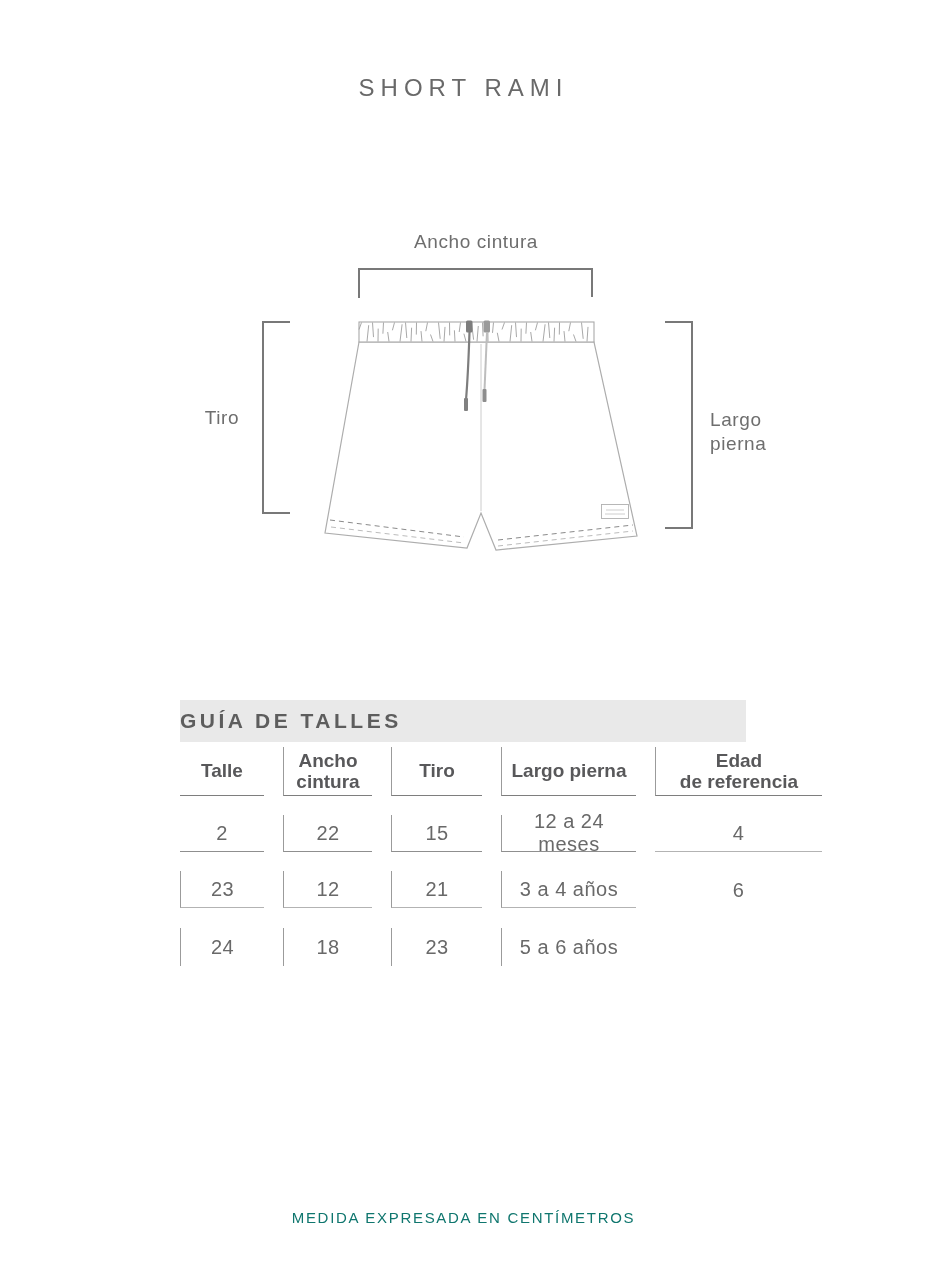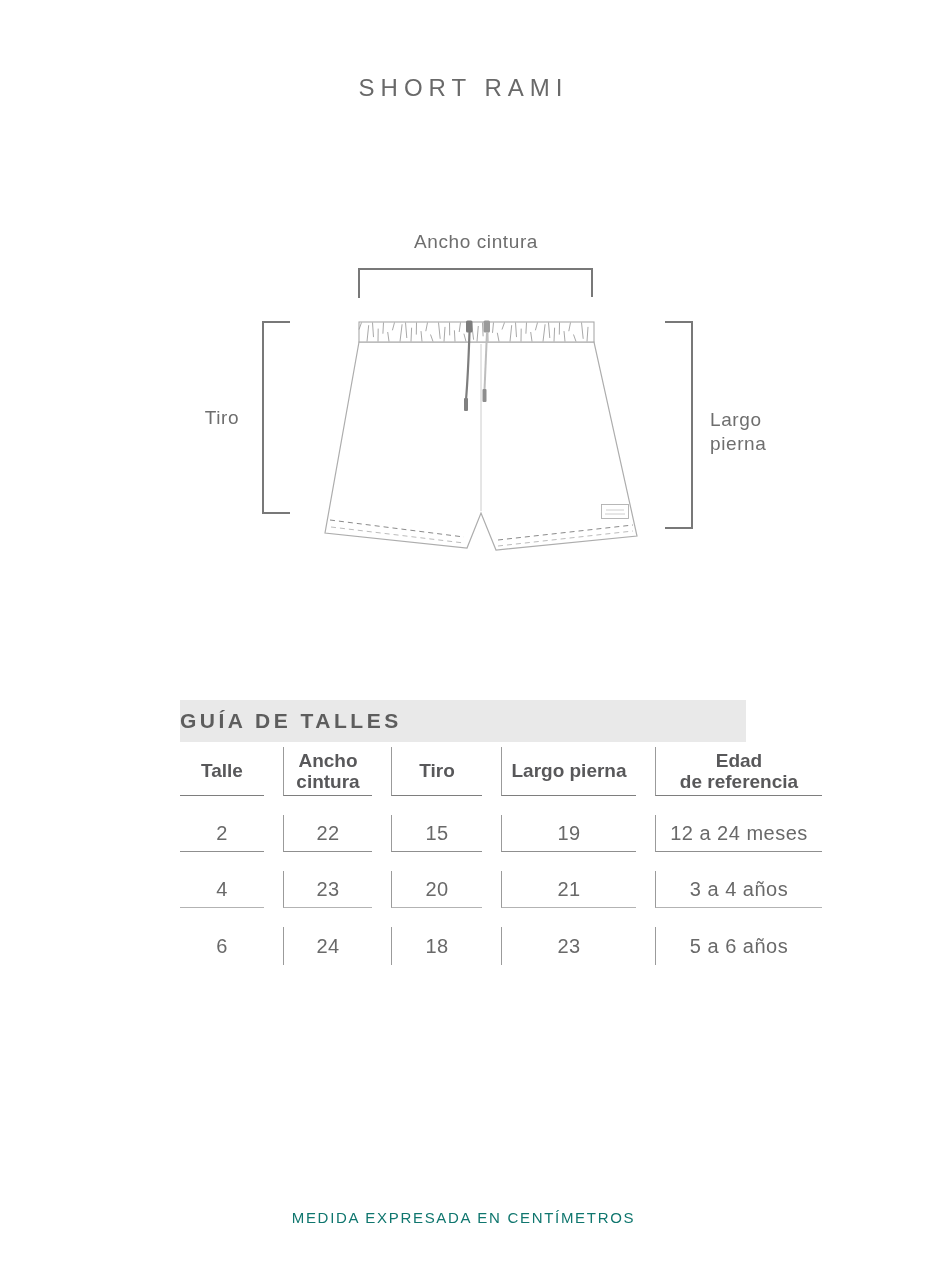--- a/index.html
+++ b/index.html
@@ -108,26 +108,25 @@
       <div class="cell hcell vline">Ancho
 cintura</div>
       <div class="cell hcell vline">Tiro</div>
       <div class="cell hcell vline">Largo pierna</div>
       <div class="cell hcell vline">Edad
 de referencia</div>
 
       <div class="cell dcell r1">2</div>
       <div class="cell dcell r1 vline">22</div>
       <div class="cell dcell r1 vline">15</div>
-      <div class="cell dcell r1 vline">19</div>
       <div class="cell dcell r1 vline">12 a 24 meses</div>
 
       <div class="cell dcell r2">4</div>
       <div class="cell dcell r2 vline">23</div>
-      <div class="cell dcell r2 vline">20</div>
+      <div class="cell dcell r2 vline">12</div>
       <div class="cell dcell r2 vline">21</div>
       <div class="cell dcell r2 vline">3 a 4 años</div>
 
       <div class="cell dcell r3">6</div>
       <div class="cell dcell r3 vline">24</div>
       <div class="cell dcell r3 vline">18</div>
       <div class="cell dcell r3 vline">23</div>
       <div class="cell dcell r3 vline">5 a 6 años</div>
     </div>
   </div>

